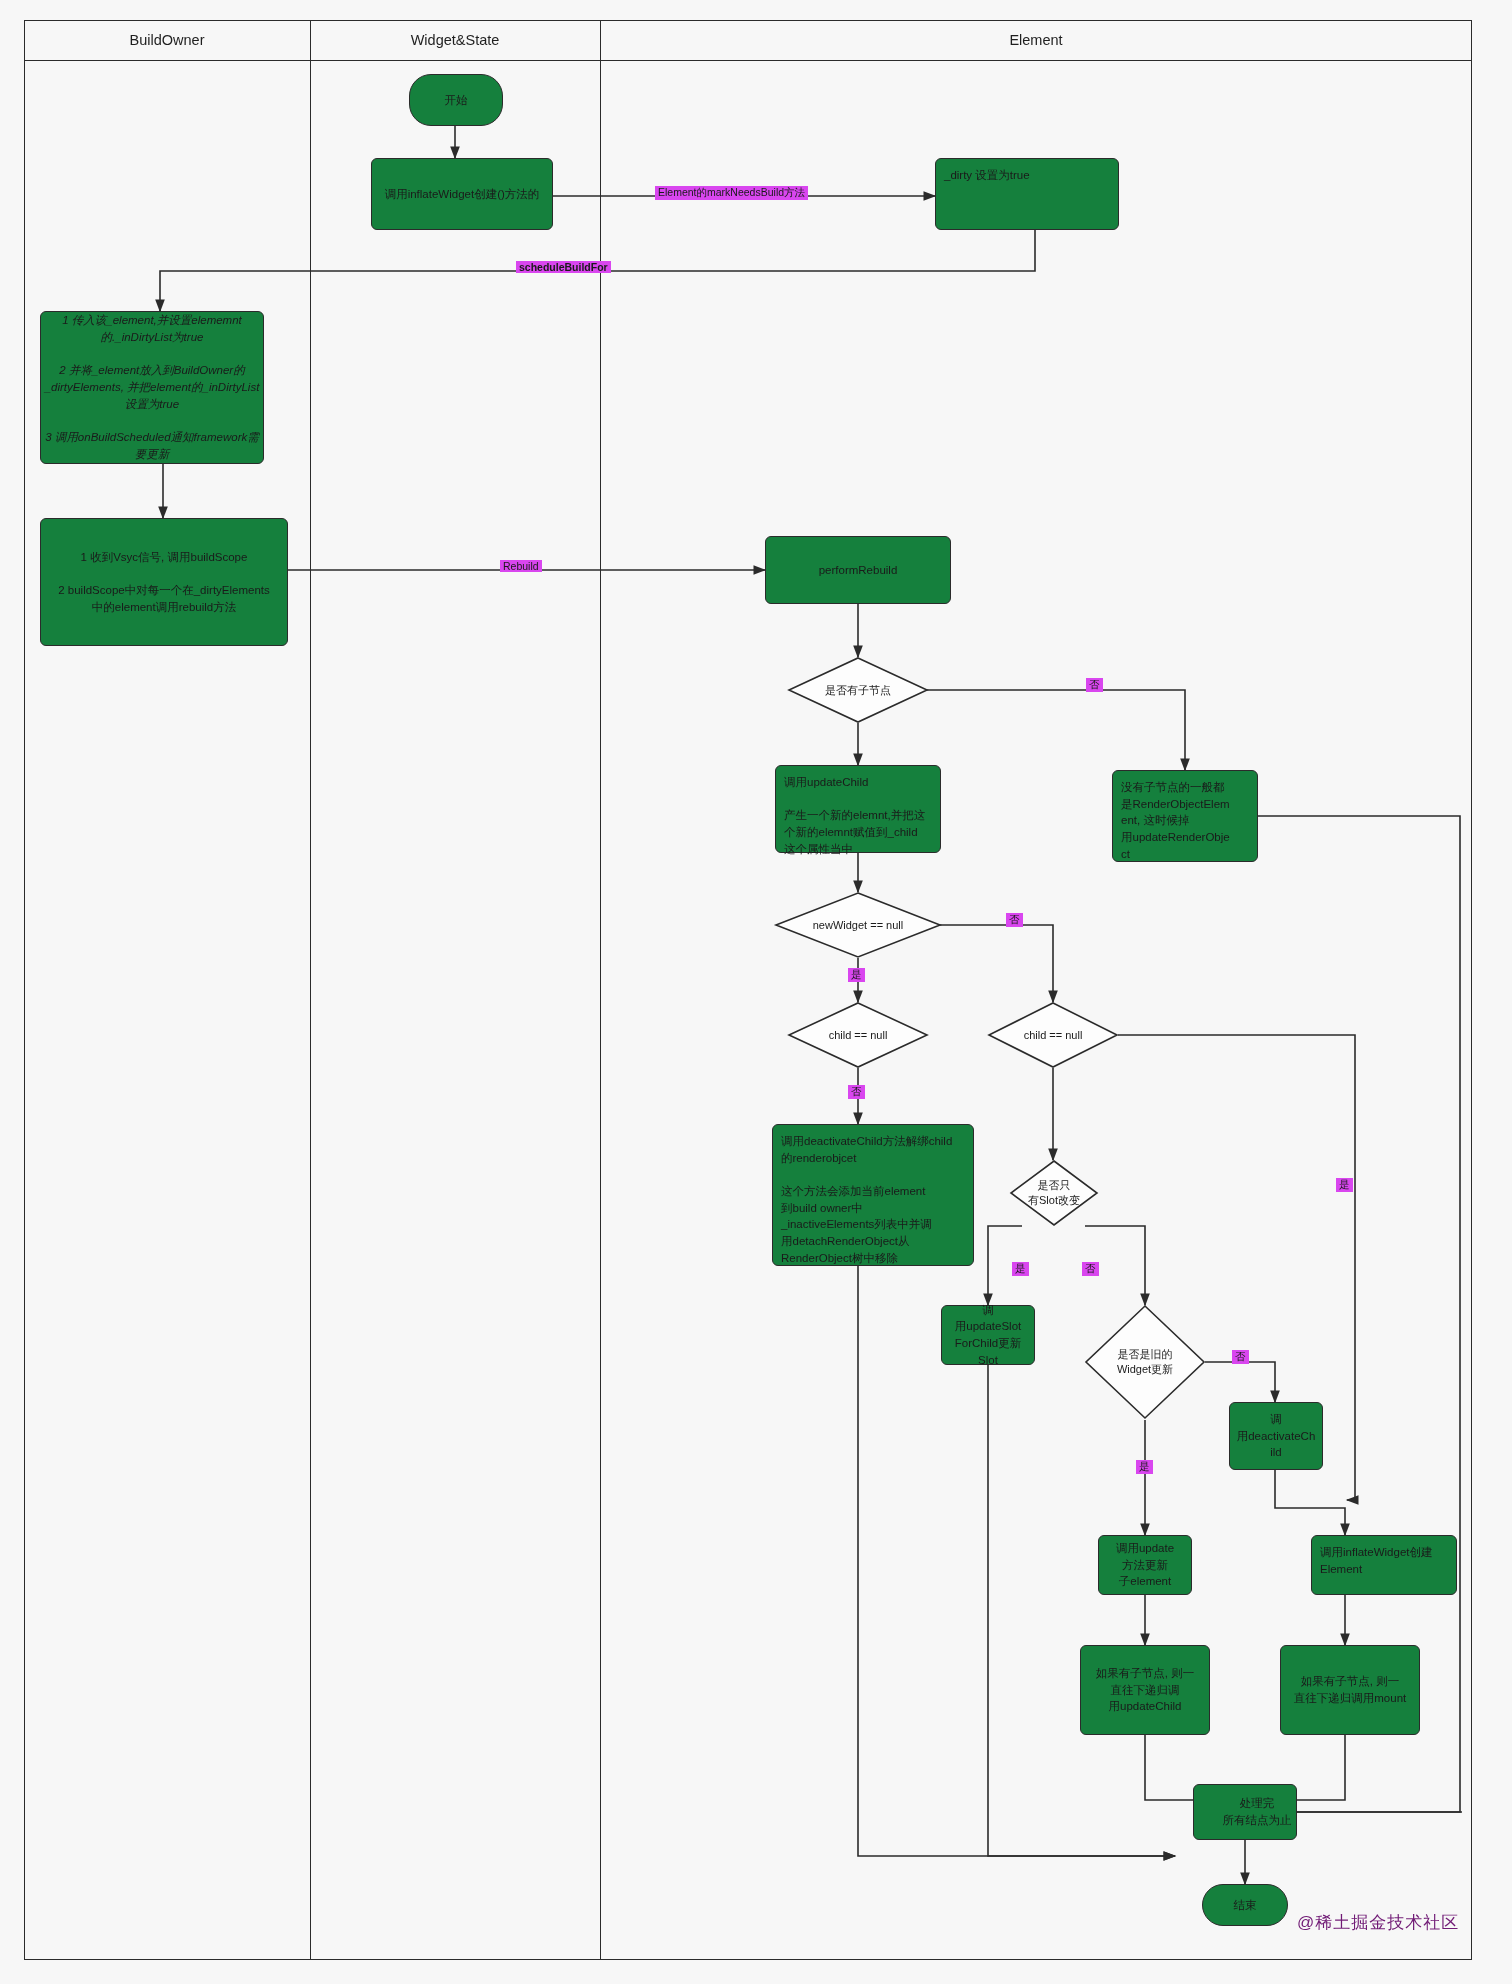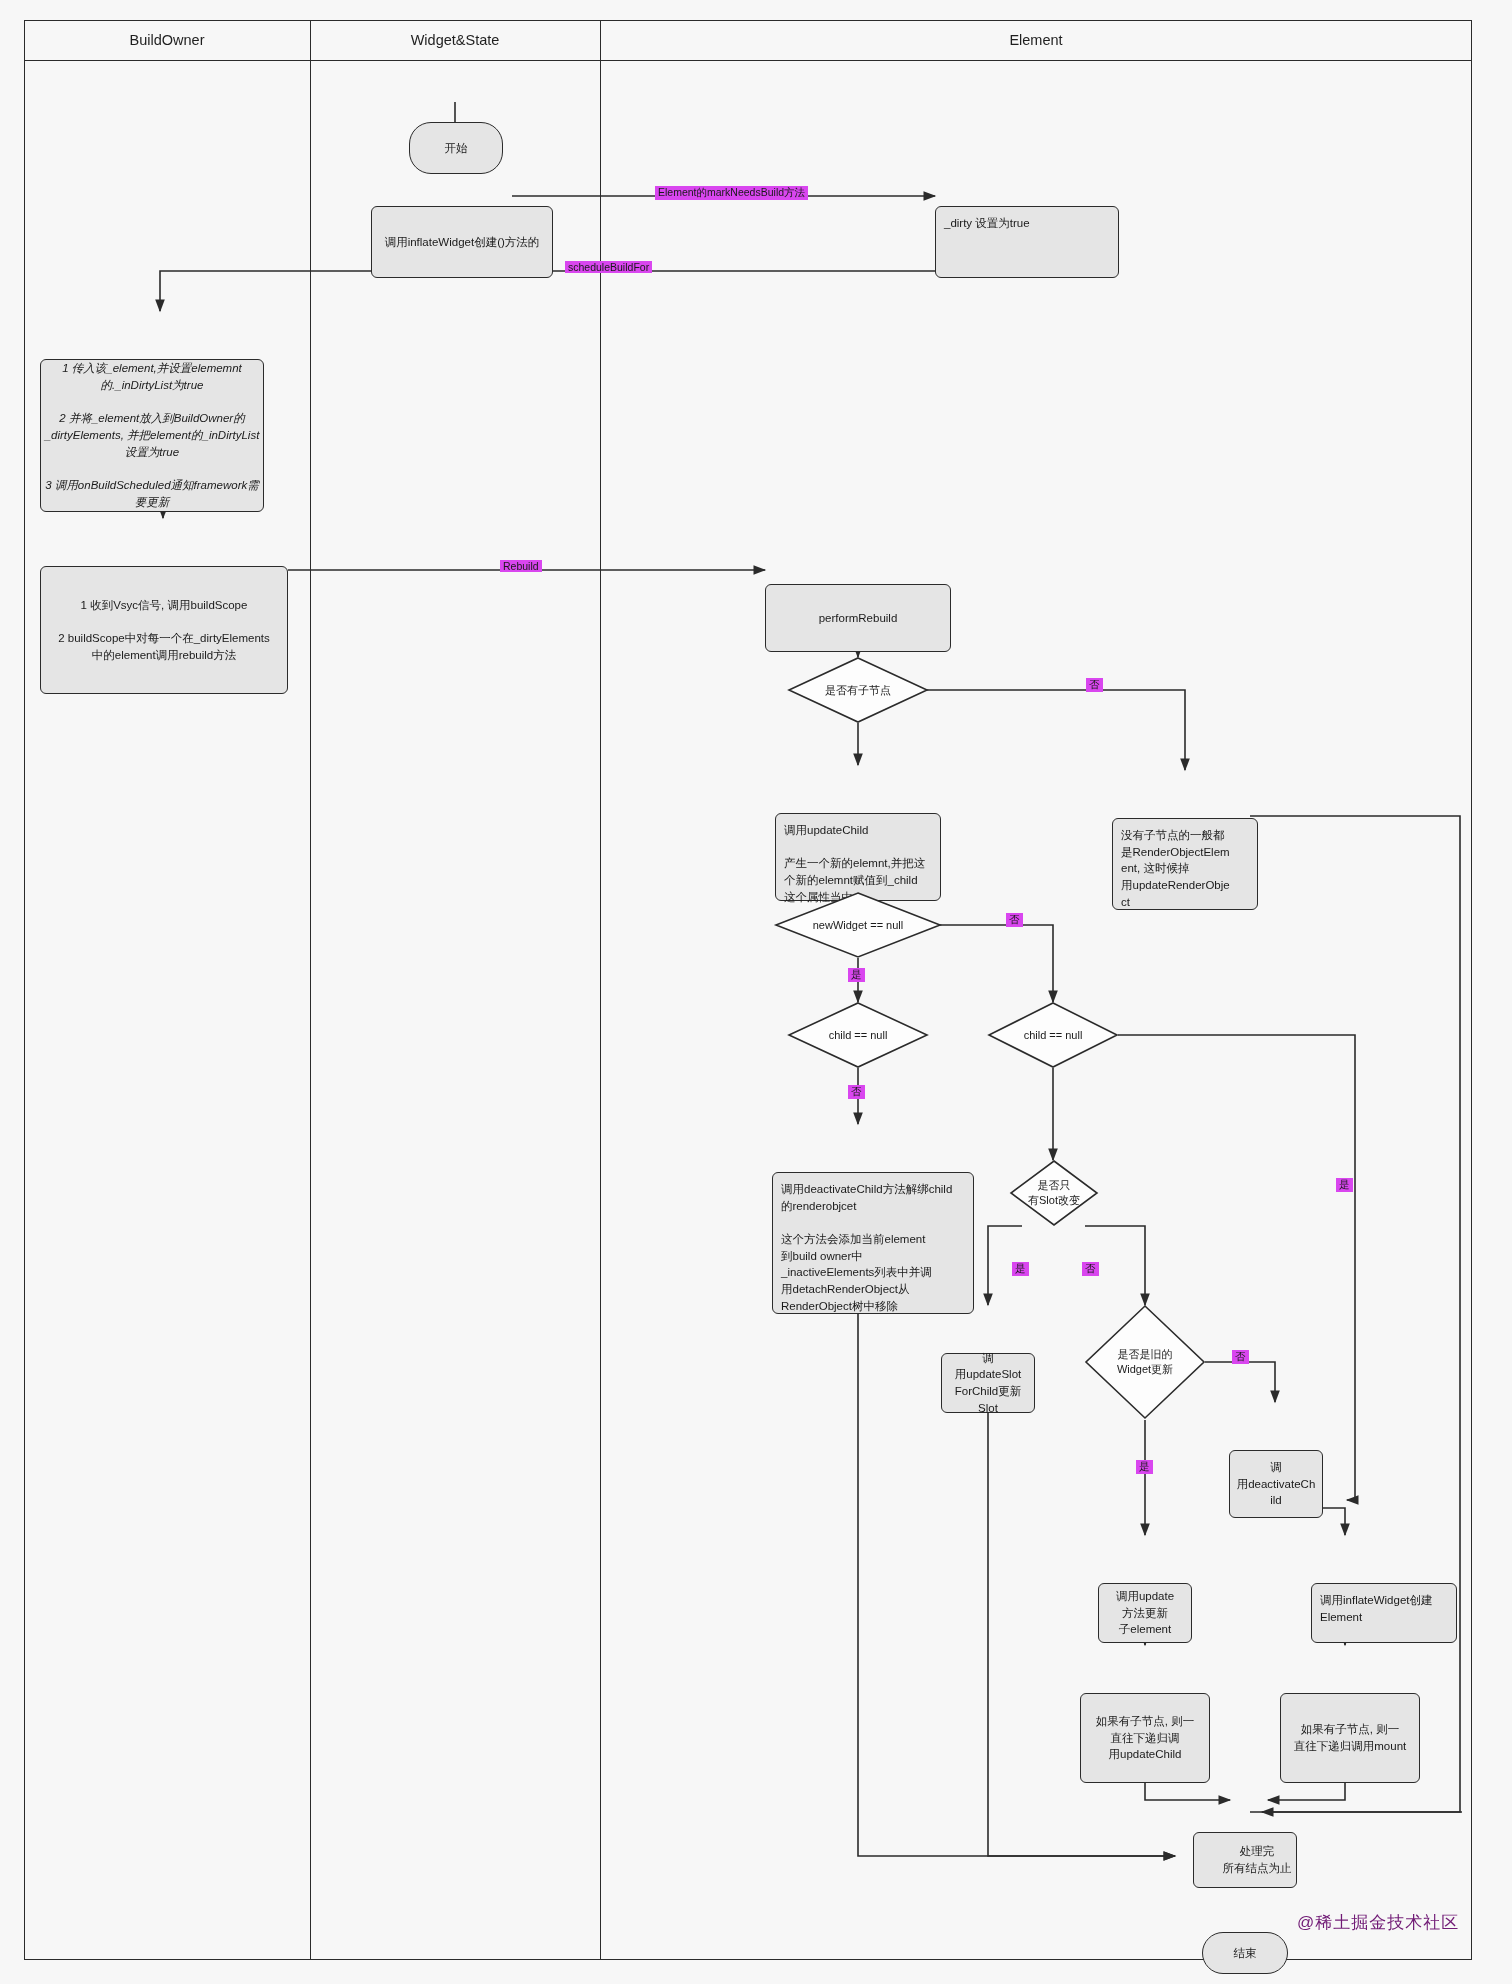--- a/index.html
+++ b/index.html
@@ -2,22 +2,22 @@
 <html><head>
 <meta charset="utf-8">
 <style>
   html,body{margin:0;padding:0;background:#f5f5f5;}
   body{font-family:"Liberation Sans","DejaVu Sans",sans-serif;}
   #canvas{position:relative;width:1512px;height:1984px;background:#f7f7f7;overflow:hidden;}
   .swimlane-frame{position:absolute;left:24px;top:20px;width:1448px;height:1940px;border:1.6px solid #2b2b2b;background:#f7f7f7;box-sizing:border-box;}
   .lane-div{position:absolute;top:20px;width:0;border-left:1.6px solid #2b2b2b;height:1940px;}
   .lane-header-rule{position:absolute;left:24px;top:60px;width:1448px;height:0;border-top:1.6px solid #2b2b2b;}
   .lane-title{position:absolute;top:20px;height:40px;line-height:40px;text-align:center;font-size:14.5px;color:#1f1f1f;}
-  .node{position:absolute;box-sizing:border-box;border:1.5px solid #2b2b2b;background:#e5e5e5;border-radius:6px;
-        display:flex;align-items:center;justify-content:center;text-align:center;font-size:11.5px;color:#1a1a1a;line-height:1.45;margin-top:48px;}
+  .node{position:absolute;box-sizing:border-box;border:1.5px solid #2b2b2b;background:#15803d;border-radius:6px;
+        display:flex;align-items:center;justify-content:center;text-align:center;font-size:11.5px;color:#1a1a1a;line-height:1.45;}
   .node.left{justify-content:flex-start;text-align:left;padding:8px 8px;align-items:flex-start;}
   .node .inner{width:100%;white-space:pre-line;}
   .terminal{border-radius:22px;}
   .diamond{position:absolute;}
   .diamond svg{position:absolute;left:0;top:0;overflow:visible;}
   .diamond .dlabel{position:absolute;left:0;top:0;width:100%;height:100%;display:flex;align-items:center;
         justify-content:center;text-align:center;font-size:11px;color:#1a1a1a;line-height:1.35;white-space:pre-line;}
   #edges{position:absolute;left:0;top:0;width:1512px;height:1984px;pointer-events:none;}
   .elabel{position:absolute;font-size:10.5px;color:#1a1a1a;background:#d946ef;padding:0 3px;white-space:nowrap;}
   .watermark{position:absolute;font-size:17px;color:#701a75;letter-spacing:1px;}
@@ -95,21 +95,21 @@
 
       <path d="M1145,1735 L1145,1800 L1230,1800"></path>
 
       <path d="M1345,1735 L1345,1800 L1268,1800"></path>
 
       <path d="M1245,1840 L1245,1884"></path>
     </g>
   </svg>
 
   <div class="elabel" style="left:655px;top:186px;">Element的markNeedsBuild方法</div>
-  <div class="elabel" style="left:565px;top:261px;">scheduleBuildFor</div>
+  <div class="elabel" style="left:516px;top:261px;font-weight:bold;">scheduleBuildFor</div>
   <div class="elabel" style="left:500px;top:560px;">Rebuild</div>
   <div class="elabel" style="left:1086px;top:678px;">否</div>
   <div class="elabel" style="left:1006px;top:913px;">否</div>
   <div class="elabel" style="left:848px;top:968px;">是</div>
   <div class="elabel" style="left:848px;top:1085px;">否</div>
   <div class="elabel" style="left:1012px;top:1262px;">是</div>
   <div class="elabel" style="left:1082px;top:1262px;">否</div>
   <div class="elabel" style="left:1232px;top:1350px;">否</div>
   <div class="elabel" style="left:1136px;top:1460px;">是</div>
   <div class="elabel" style="left:1336px;top:1178px;">是</div>

